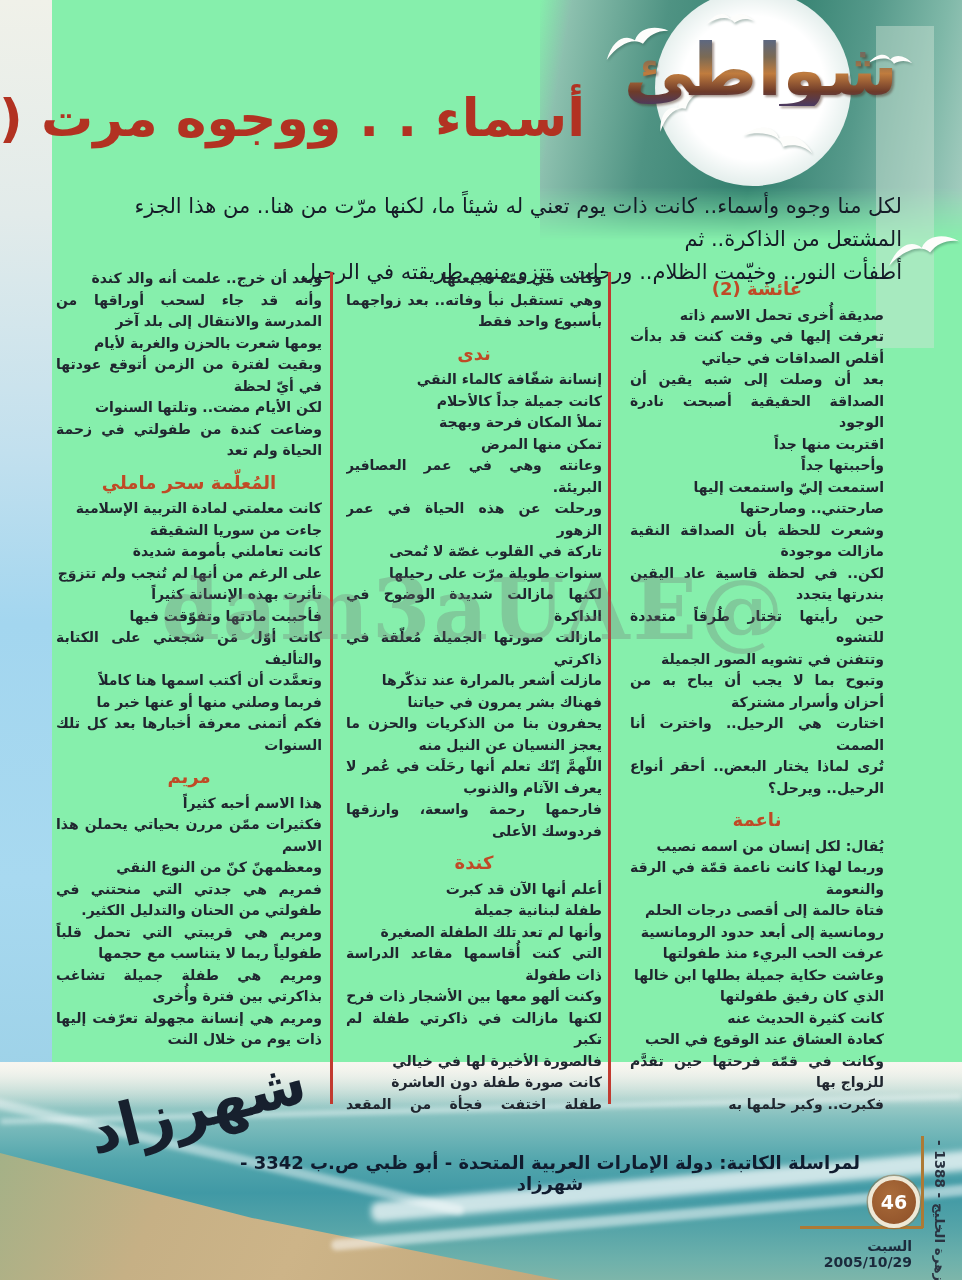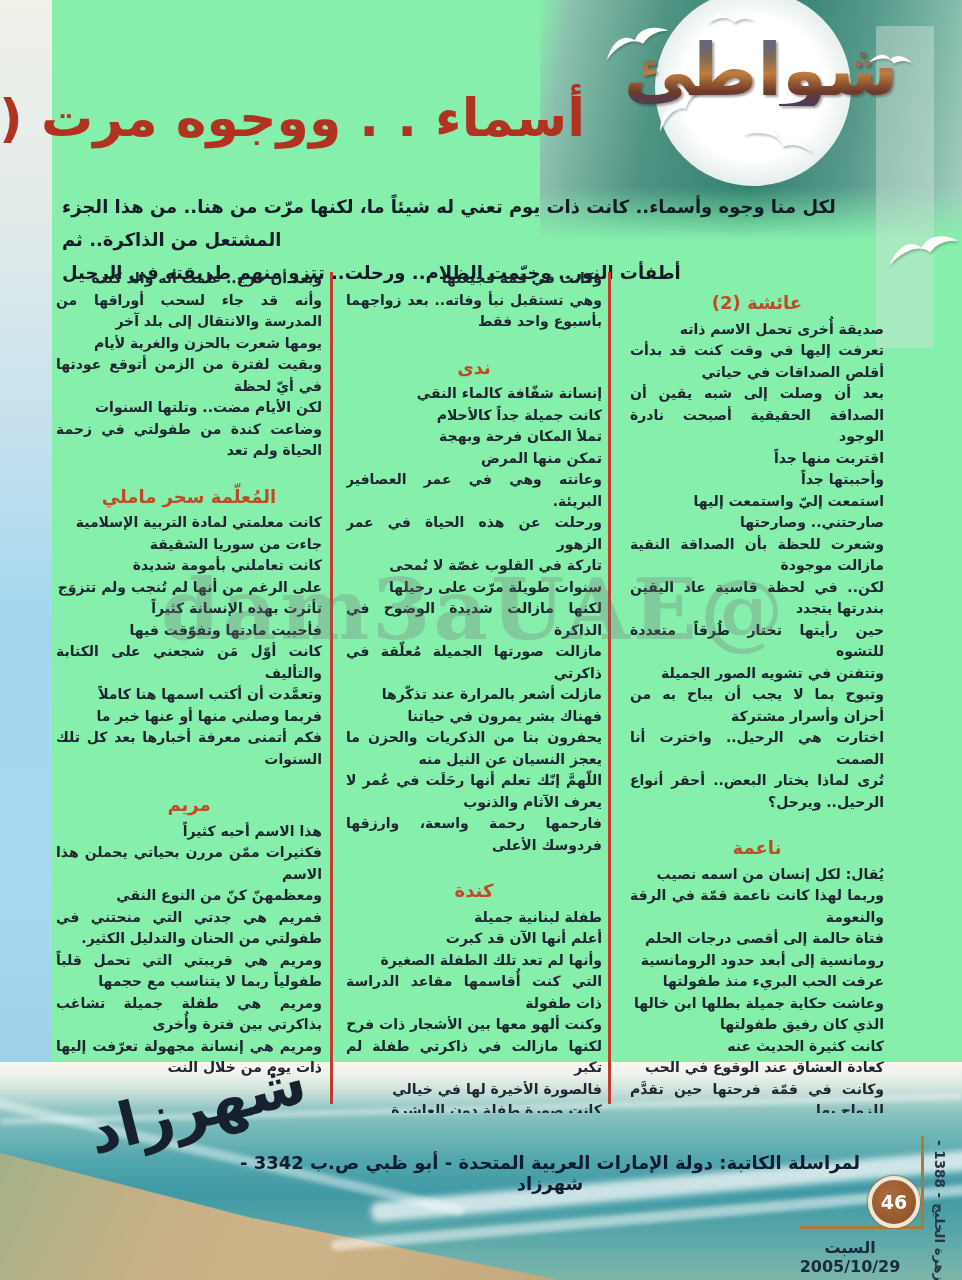--- a/index.html
+++ b/index.html
@@ -39,36 +39,36 @@
     filter:drop-shadow(2px 2px 1px rgba(70,40,25,0.45));
   }
   
   .article-title{
     position:absolute;left:80px;top:88px;width:505px;z-index:4;
     direction:rtl;text-align:right;white-space:nowrap;
     font-size:52px;font-weight:bold;color:#b23222;
   }
   .intro{
     position:absolute;left:62px;top:190px;width:840px;z-index:4;
-    direction:rtl;text-align:left;font-size:18px;line-height:33px;
-    font-weight:bold;color:#151b27;
+    direction:rtl;text-align:right;font-size:21px;line-height:33px;
+    font-weight:normal;color:#151b27;
   }
   
   .column{
     position:absolute;top:268px;height:845px;z-index:4;overflow:hidden;
     direction:rtl;text-align:justify;font-size:14px;line-height:21.5px;
     font-weight:bold;color:#20262f;
   }
   .col-right{left:630px;width:254px;}
   .col-mid{left:346px;width:256px;}
   .col-left{left:56px;width:266px;}
   .column p{margin:0;}
   .sec-heading{
     color:#c04a26;font-size:18px;font-weight:bold;text-align:center;
-    margin:24px 0 5px;
+    margin:10px 0 5px;
   }
   .col-sep{position:absolute;top:272px;width:2.5px;height:832px;background:#c23a30;z-index:4;}
   .sep-a{left:608px;}
   .sep-b{left:330px;}
   
   .watermark{
     position:absolute;left:145px;top:560px;z-index:5;
     font-family:"DejaVu Serif",serif;font-size:84px;font-weight:bold;
     letter-spacing:3px;color:rgba(115,115,115,0.30);margin-left:16px;
   }
@@ -107,21 +107,21 @@
   .bracket-h{position:absolute;left:800px;top:1226px;width:123px;height:2.5px;background:#ad7a35;z-index:6;}
   .page-badge{
     position:absolute;left:868px;top:1176px;width:44px;height:44px;z-index:7;
     border-radius:50%;background:radial-gradient(circle at 40% 35%,#aa6c3a,#8d4f28);
     border:4px solid #efe8d6;box-shadow:0 0 0 1.5px rgba(150,105,55,.5);
     display:flex;align-items:center;justify-content:center;
     color:#ffffff;font-size:19px;font-weight:bold;
   }
   .issue-date{
     position:absolute;left:788px;top:1238px;width:124px;z-index:6;
-    direction:rtl;text-align:center;font-size:16px;font-weight:bold;color:#1b2a3c;
+    direction:rtl;text-align:right;font-size:14px;font-weight:bold;color:#1b2a3c;
   }
   .mag-vert{
     position:absolute;left:948px;top:1140px;z-index:6;
     transform:rotate(90deg);transform-origin:top left;
     direction:rtl;white-space:nowrap;font-size:13.5px;font-weight:bold;color:#2a3442;
   }
 </style>
 </head>
 <body>
 
@@ -215,22 +215,22 @@
       <p>تاركة في القلوب غصّة لا تُمحى</p>
       <p>سنوات طويلة مرّت على رحيلها</p>
       <p>لكنها مازالت شديدة الوضوح في الذاكرة</p>
       <p>مازالت صورتها الجميلة مُعلّقة في ذاكرتي</p>
       <p>مازلت أشعر بالمرارة عند تذكّرها</p>
       <p>فهناك بشر يمرون في حياتنا</p>
       <p>يحفرون بنا من الذكريات والحزن ما يعجز النسيان عن النيل منه</p>
       <p>اللّهمَّ إنّك تعلم أنها رحَلَت في عُمر لا يعرف الآثام والذنوب</p>
       <p>فارحمها رحمة واسعة، وارزقها فردوسك الأعلى</p>
       <div class="sec-heading">كندة</div>
+      <p>أعلم أنها الآن قد كبرت</p>
       <p>طفلة لبنانية جميلة</p>
-      <p>أعلم أنها الآن قد كبرت</p>
       <p>وأنها لم تعد تلك الطفلة الصغيرة</p>
       <p>التي كنت أُقاسمها مقاعد الدراسة ذات طفولة</p>
       <p>وكنت ألهو معها بين الأشجار ذات فرح</p>
       <p>لكنها مازالت في ذاكرتي طفلة لم تكبر</p>
       <p>فالصورة الأخيرة لها في خيالي</p>
       <p>كانت صورة طفلة دون العاشرة</p>
       <p>طفلة اختفت فجأة من المقعد الدراسي الذي بجانبي</p>
     </div>
   <div class="column col-left">
       <p>وبعد أن خرج.. علمت أنه والد كندة</p>

